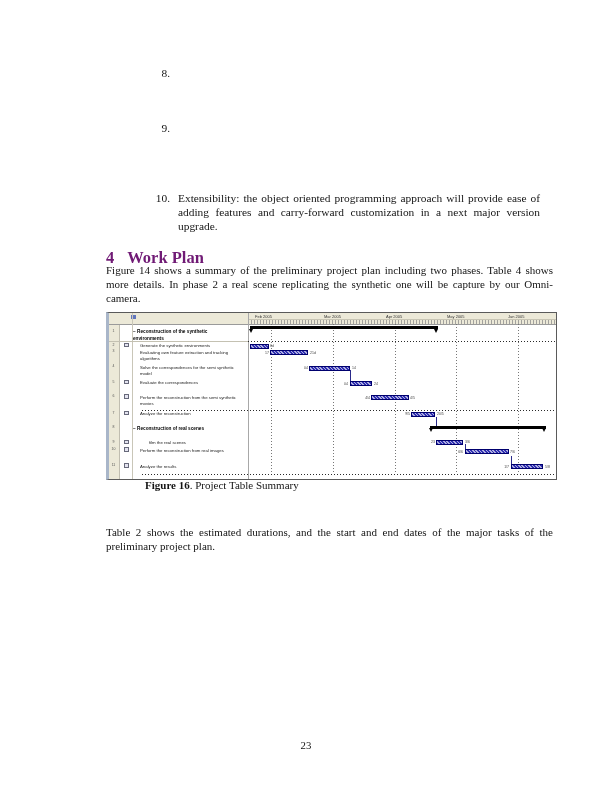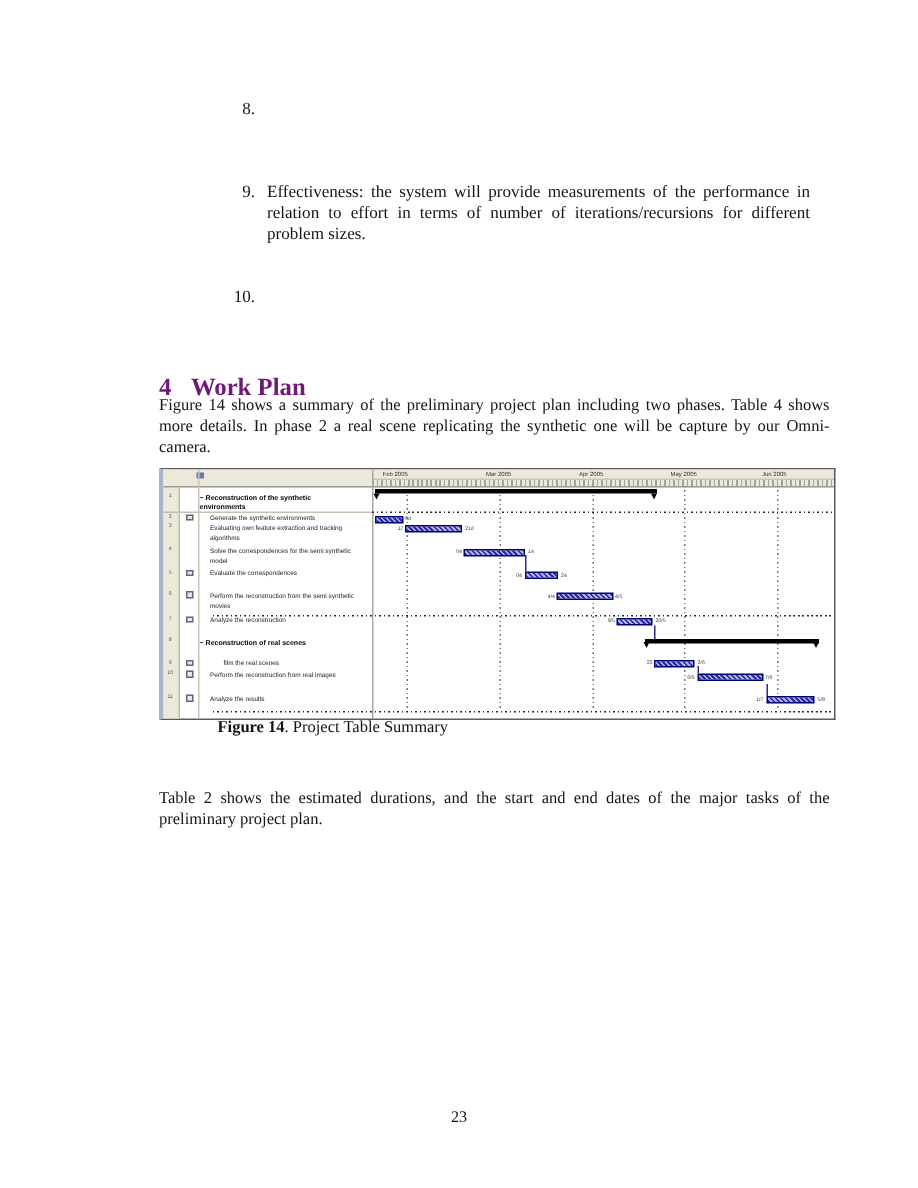--- a/index.html
+++ b/index.html
@@ -53,24 +53,24 @@
 <body>
 
 <div class="page">
 
   <div>
       <div class="list-item" style="top: 67px;">
         <span class="marker">8.</span>
       </div>
       <div class="list-item" style="top: 122px;">
         <span class="marker">9.</span>
-        <span class="li-text">Effectiveness: the system will provide measurements of the performance in relation to effort in terms of number of iterations/recursions for different problem sizes.</span>
       </div>
       <div class="list-item" style="top: 192px;">
         <span class="marker">10.</span>
+        <span class="li-text">Extensibility: the object oriented programming approach will provide ease of adding features and carry-forward customization in a next major version upgrade.</span>
       </div>
     </div>
 
   <div class="block heading">
     <span class="sec-num">4</span><span>Work Plan</span>
   </div>
 
   <div class="block para" style="top:264px;">Figure 14 shows a summary of the preliminary project plan including two phases. Table 4 shows more details. In phase 2 a real scene replicating the synthetic one will be capture by our Omni-camera.</div>
 
   <div id="gantt">
@@ -156,19 +156,19 @@
       <div class="g-bar" style="left: 401.7px; top: 151px; width: 32.3px;"></div>
       <div class="g-lab g-lab-l" style="left: 374.2px; top: 151.5px;">1/7</div>
       <div class="g-lab" style="left: 435.5px; top: 151.5px;">5/8</div>
       <div class="g-conn" style="left: 241px; top: 57px; height: 11px;"></div>
       <div class="g-conn" style="left: 326.5px; top: 103.5px; height: 9px;"></div>
       <div class="g-conn" style="left: 355.5px; top: 130.5px; height: 5.5px;"></div>
       <div class="g-conn" style="left: 402px; top: 142.5px; height: 8.5px;"></div>
     </div>
 
   <div class="block caption">
-    <b>Figure 14</b><span>. Project Table Summary</span>
+    <b>Figure 16</b><span>. Project Table Summary</span>
   </div>
 
   <div class="block para" style="top:526px;">Table 2 shows the estimated durations, and the start and end dates of the major tasks of the preliminary project plan.</div>
 
   <div class="block page-num">23</div>
 </div>
 
 </body></html>

